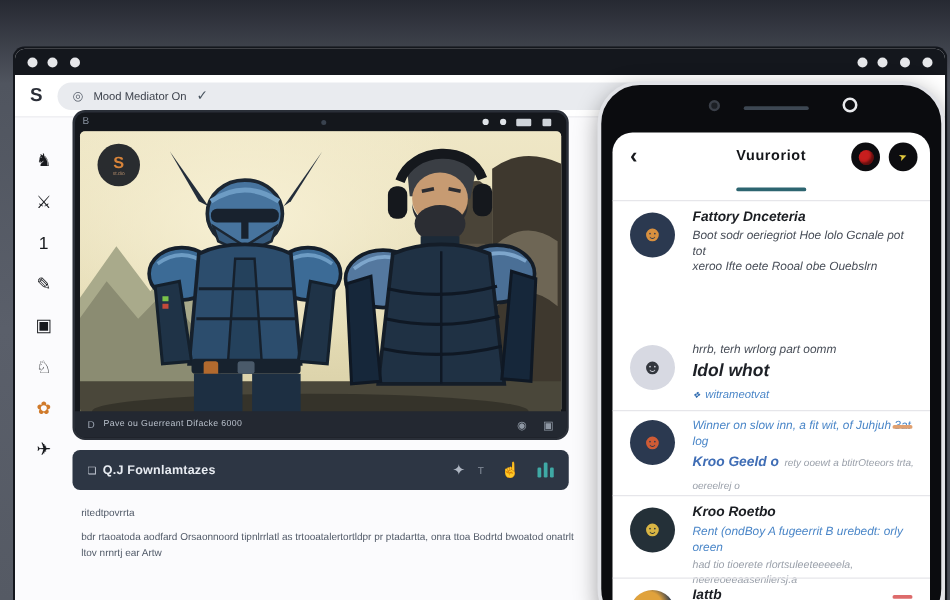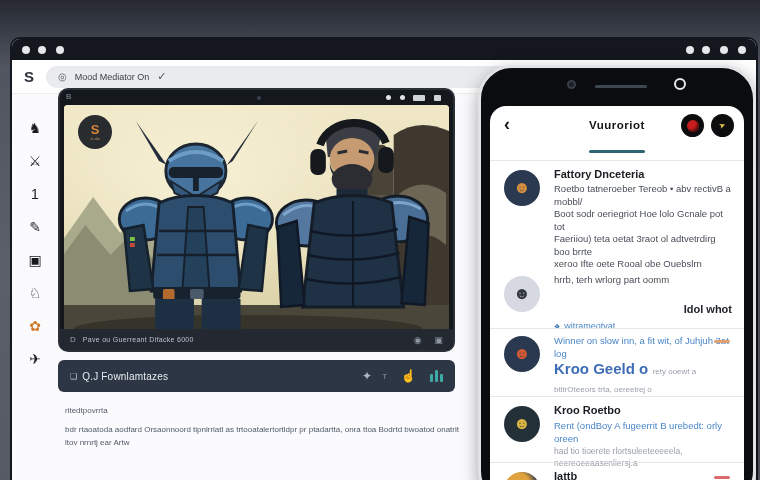--- a/index.html
+++ b/index.html
@@ -43,21 +43,21 @@
   .caption-bar { position:absolute; left:0; right:0; bottom:0; height:21px; background:#232831;
                  display:flex; align-items:center; padding:0 10px; gap:7px; }
   .caption-bar .cicon { font-size:8px; color:#9aa3b0; }
   .caption-bar .ctext { font-size:7px; color:#b9c1cc; letter-spacing:.3px; flex:1; }
   .caption-bar .cbtn { font-size:9px; color:#8f98a4; margin-left:6px; }
 
   
   .action-bar { position:absolute; left:58px; top:360px; width:397px; height:32px; background:#2d3644;
                 border-radius:6px; display:flex; align-items:center; padding:0 12px; }
   .ab-lead { font-size:8px; color:#c6ccd6; margin-right:5px; }
-  .ab-title { font-size:10px; color:#e8ecf2; font-weight:normal; letter-spacing:.2px; flex:1; }
+  .ab-title { font-size:10px; color:#e8ecf2; font-weight:bold; letter-spacing:.2px; flex:1; }
   .ab-ico { font-size:12px; color:#aeb6c2; margin-left:14px; }
   .ab-t { font-size:8px; color:#8a93a0; margin-left:10px; }
   .ab-hand { font-size:12px; color:#eef1f5; margin-left:14px; }
   .eq { display:flex; align-items:flex-end; gap:2px; margin-left:14px; height:12px; }
   .eq i { display:block; width:3px; background:#3fa9a5; border-radius:1px; }
   .eq i:nth-child(1){height:8px;} .eq i:nth-child(2){height:12px;} .eq i:nth-child(3){height:8px;}
 
   
   .desc { position:absolute; left:65px; top:404px; width:396px; color:#515a68; font-size:8px; line-height:13px; }
   .desc .para + .para { margin-top:6px; }
@@ -84,26 +84,26 @@
   .hbtn .bird { color:#e3c93e; font-size:8px; transform:rotate(-20deg); }
   .tab-underline { position:absolute; left:50%; top:44px; transform:translateX(-50%);
                    width:56px; height:3px; background:#2d6570; border-radius:2px; }
   .ph-divider { position:absolute; left:0; right:0; height:1px; background:#e6e6ea; }
   .feed { position:absolute; left:0; right:0; top:56px; bottom:0; }
   .row { position:absolute; left:14px; right:12px; }
   .avatar { position:absolute; left:0; top:2px; width:36px; height:36px; border-radius:50%;
             display:flex; align-items:center; justify-content:center; font-size:17px; }
   .av-navy { background:#2b3950; } .av-light { background:#d7d9e2; }
   .av-dark { background:#243038; } .av-multi { background:radial-gradient(circle at 40% 35%, #e0a23c 0 35%, #2b3950 60%); }
-  .rbody { margin-left:50px; }
+  .rbody { margin-left:50px;font-style:italic; }
   .cname { font-size:11px; font-weight:bold; color:#1a1d22; margin-bottom:3px; }
   .cline { font-size:9.5px; color:#474d57; line-height:12.5px; }
-  .cfoot { font-size:11px; font-weight:bold; color:#1d2026; margin-top:16px;text-align:right; }
+  .cfoot { font-size:14px; font-weight:bold; color:#1d2026; margin-top:1px; }
   .cblue { font-size:9.5px; color:#4a86c8; line-height:13px; }
-  .cmix b { font-size:15px; color:#3f6db5; }
+  .cmix b { font-size:11px; color:#3f6db5; }
   .cmix span { font-size:8px; color:#9aa0aa; }
   .cgray { font-size:8.5px; color:#9aa0aa; line-height:12px; }
   .clink { margin-top:6px; font-size:9px; color:#4a86c8; }
   .clink .li { font-size:7px; color:#2f6bb0; margin-right:4px; }
   .dash { position:absolute; right:2px; top:6px; width:16px; height:3px; border-radius:2px; }
 </style>
 </head>
 <body>
 
 <div class="page">
@@ -299,23 +299,21 @@
       <div class="ph-divider" style="top:54px"></div>
 
       <div class="feed">
 
         <div class="row" style="top:6px">
           <div class="avatar av-navy" style="color:#d8903f">
               <span>☻</span>
             </div>
           <div class="rbody">
             <div class="cname">Fattory Dnceteria</div>
-            <div class="cline">Roetbo tatneroeber Tereob • abv rectivB a mobbl/</div>
             <div class="cline">Boot sodr oeriegriot Hoe lolo Gcnale pot tot</div>
-            <div class="cline">Faeriiou) teta oetat 3raot ol adtvetrdirg boo brrte</div>
             <div class="cline">xeroo Ifte oete Rooal obe Ouebslrn</div>
           </div>
         </div>
 
         <div class="row" style="top:112px">
           <div class="avatar av-light" style="color:#33373e">
               <span>☻</span>
             </div>
           <div class="rbody">
             <div class="cline">hrrb, terh wrlorg part oomm</div>

